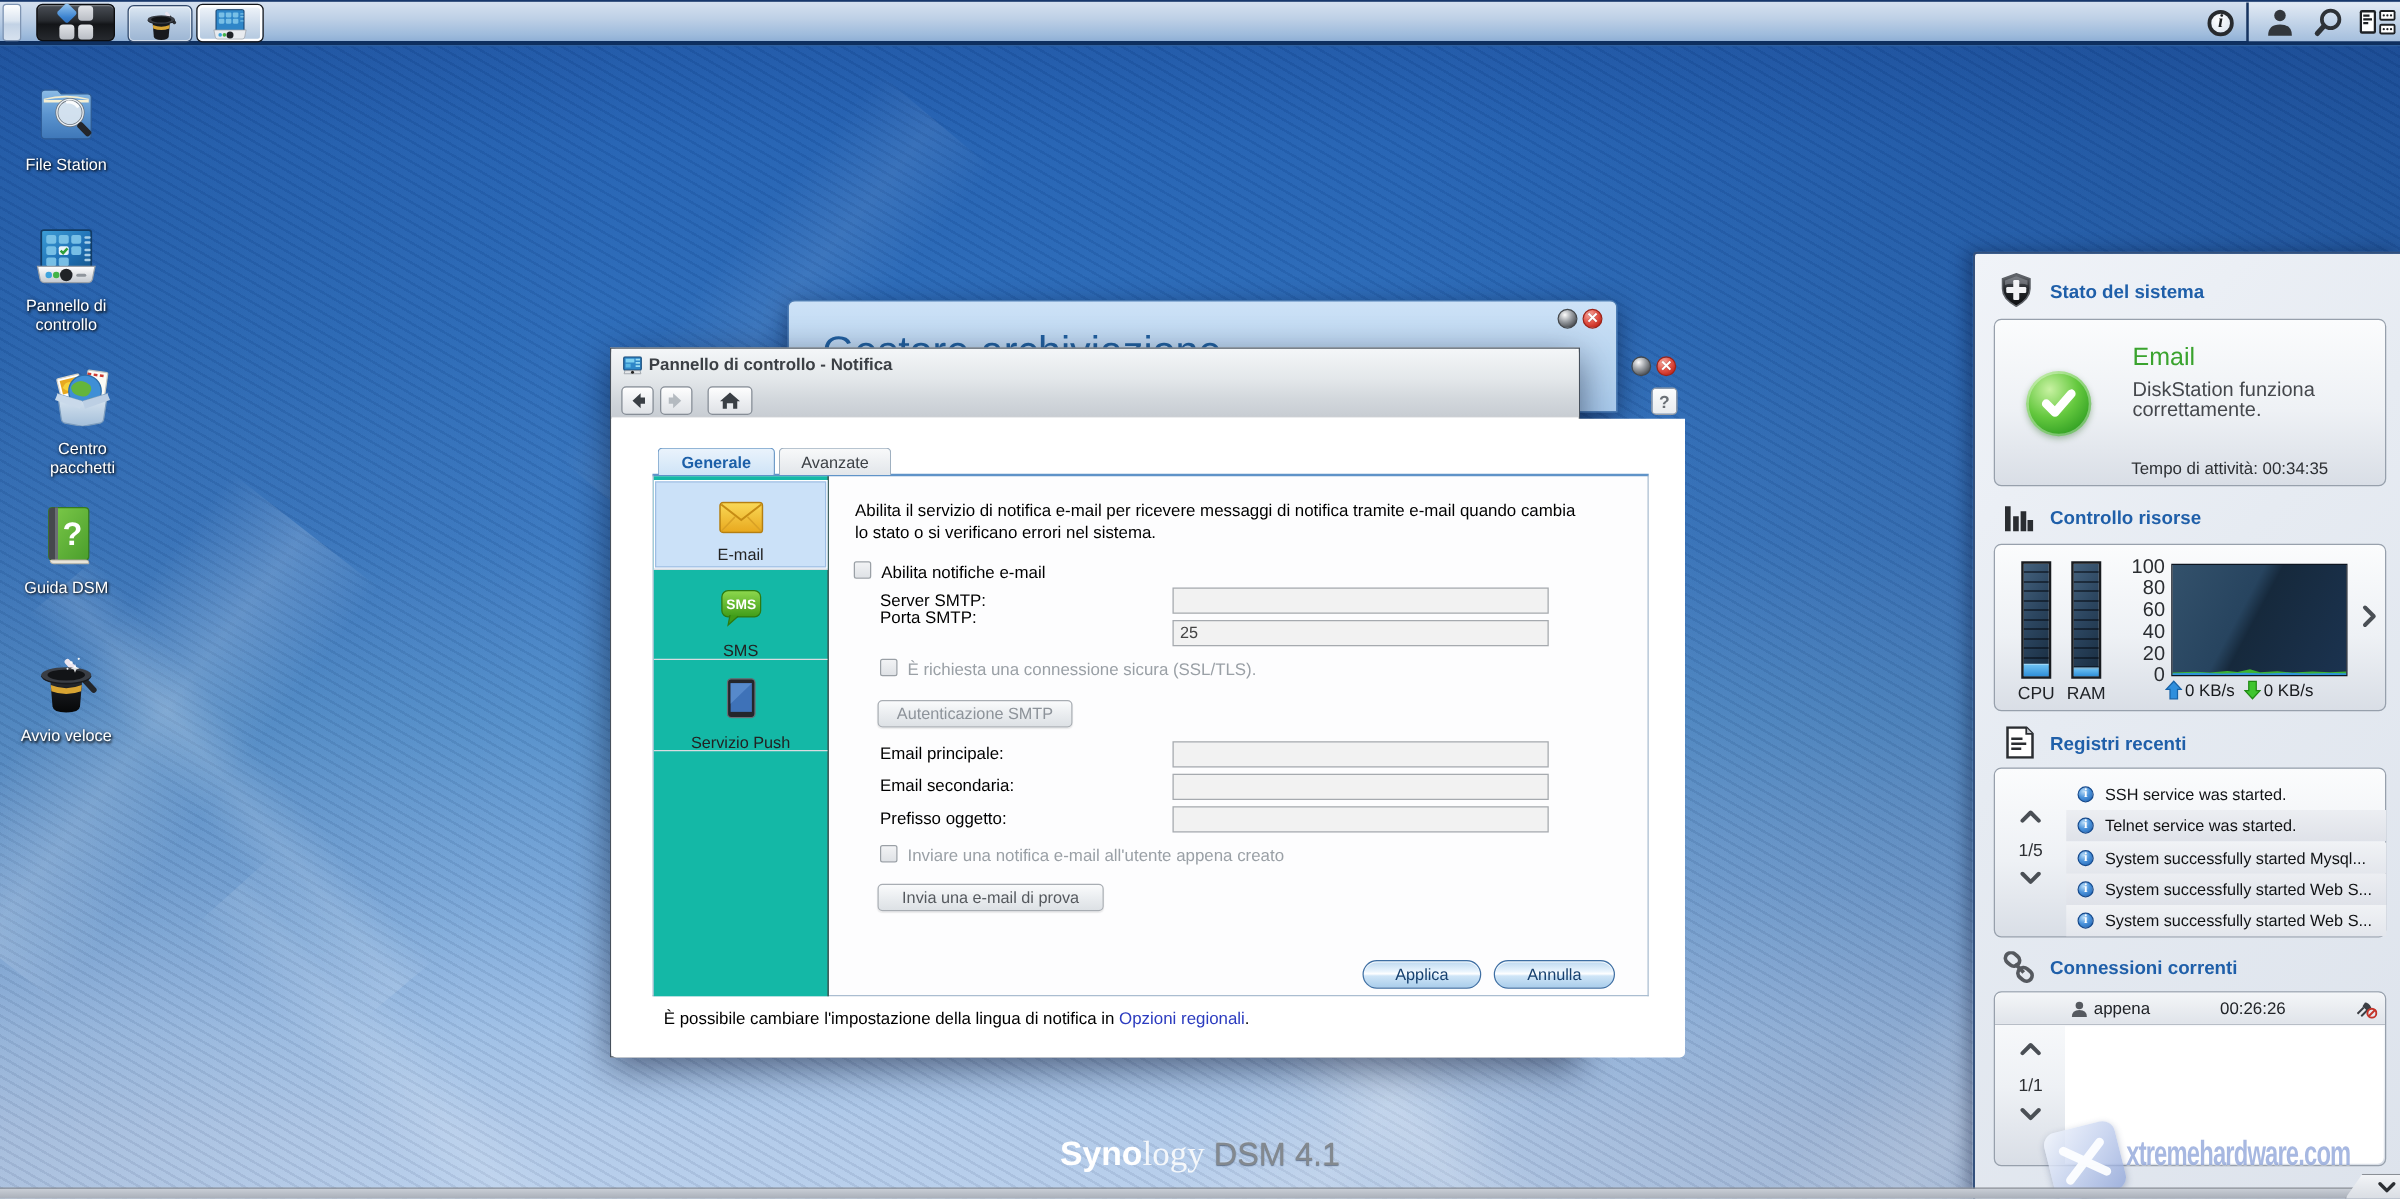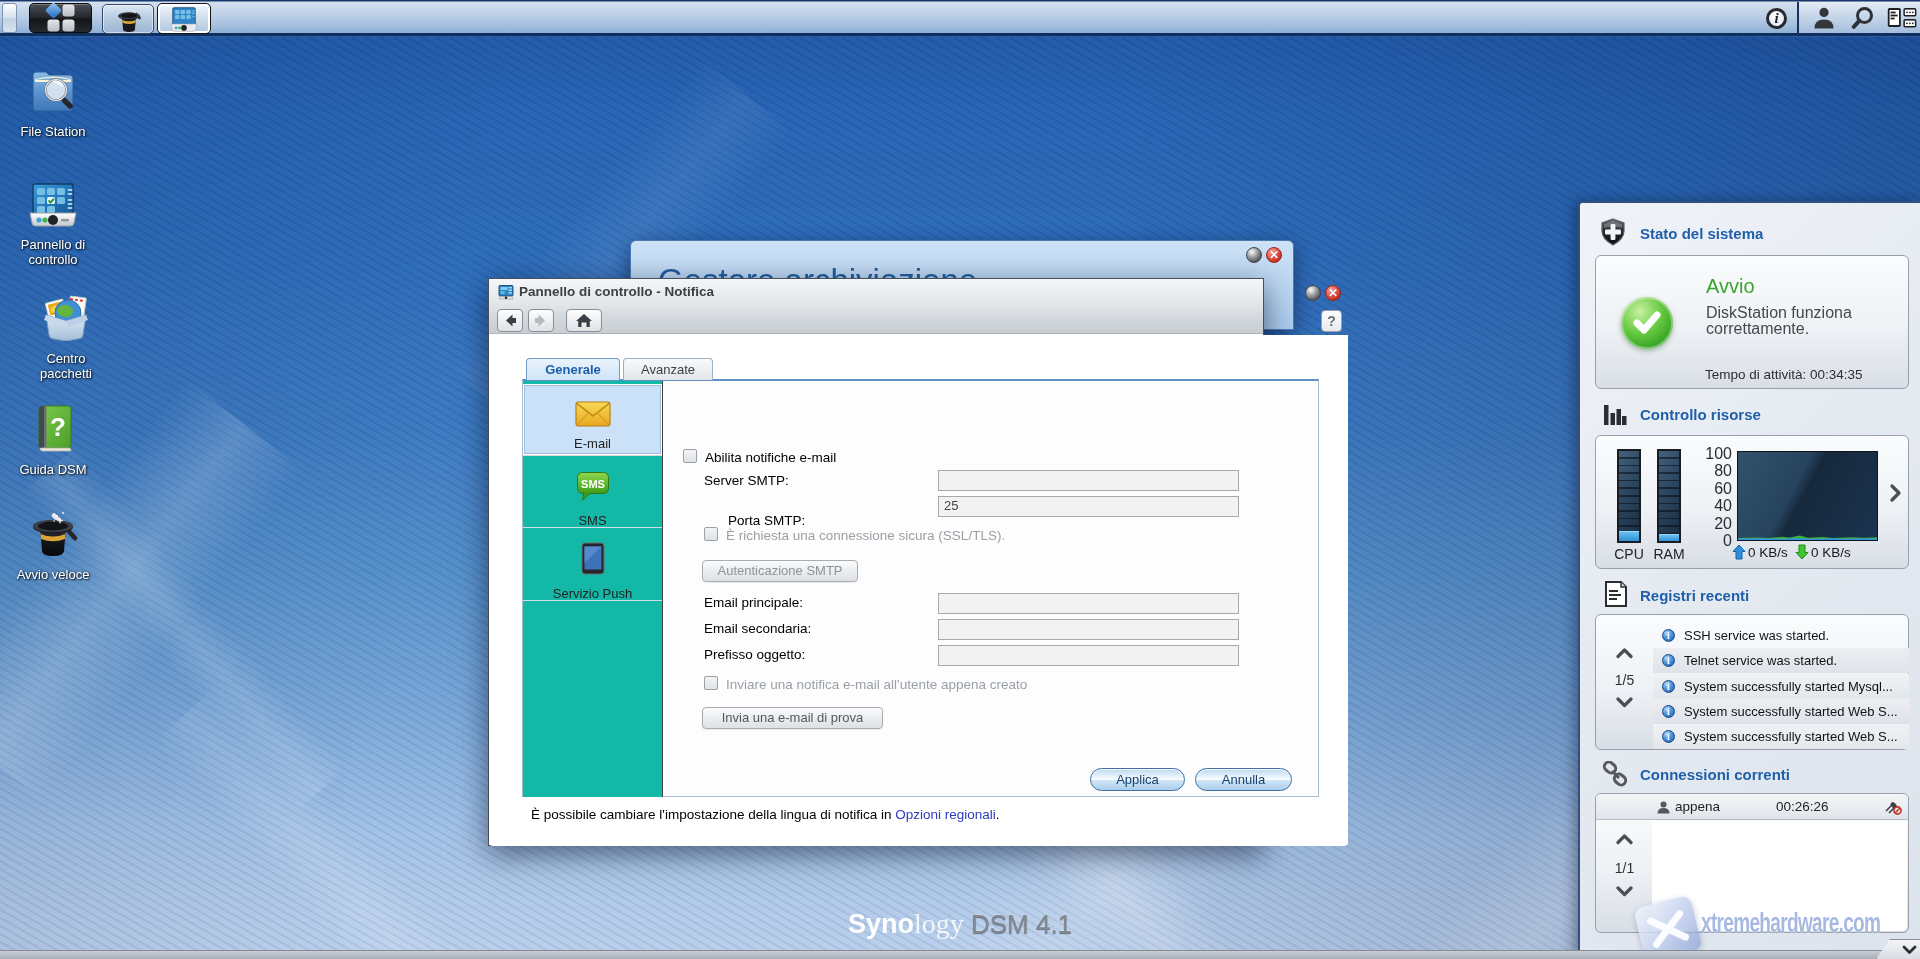--- a/index.html
+++ b/index.html
@@ -286,21 +286,21 @@
       </defs>
       <path d="M10 4 q0 -3 3 -3 h26 q3 0 3 3 v36 q0 3 -3 3 h-26 q-3 0 -3 -3 Z" fill="url(#bookg)" stroke="#357b1e" stroke-width="1"></path>
       <path d="M10 4 q0 -3 3 -3 h4 v42 h-4 q-3 0 -3 -3 Z" fill="#46484d"></path>
       <rect x="15" y="1" width="2.4" height="42" fill="#6b6e74"></rect>
       <path d="M12 43 h28 q2 0 2 2 l0 1 h-28 q-3 0 -3 -3" fill="#e8e5da" stroke="#b9b4a4" stroke-width="0.8"></path>
       <text x="29" y="31" text-anchor="middle" font-family="Liberation Sans" font-size="26" font-weight="bold" fill="#ffffff">?</text>
     </svg>
     <div class="lbl" style="margin-top:8px;">Guida DSM</div>
   </div>
 
-  <div class="dicon" style="left:0px;top:510px;">
+  <div class="dicon" style="left:0px;top:524px;">
     <svg width="52" height="48" viewBox="0 0 52 48">
       <defs>
         <linearGradient id="hatg" x1="0" y1="0" x2="0" y2="1">
           <stop offset="0" stop-color="#3c4046"></stop>
             <stop offset="0.45" stop-color="#17191d"></stop>
             <stop offset="1" stop-color="#060708"></stop>
         </linearGradient>
       </defs>
       <path d="M34 13 L48 28" stroke="#23262b" stroke-width="4.6" stroke-linecap="round"></path>
       <path d="M27 5.5 L35 14" stroke="#ece6f0" stroke-width="4.6" stroke-linecap="round"></path>
@@ -397,25 +397,26 @@
           <div class="lcell" style="top:148px;height:72px;">
             <svg style="margin:13px auto 0;" width="24" height="33" viewBox="0 0 24 33">
               <rect x="1" y="1" width="22" height="31" rx="3" fill="#24262b" stroke="#6a6e75" stroke-width="1"></rect>
               <rect x="3.5" y="4.5" width="17" height="23" fill="#3e72b8"></rect>
               <path d="M3.5 4.5 L20.5 4.5 L3.5 21 Z" fill="#5d8fd0" opacity="0.8"></path>
             </svg>
             <div style="margin-top:8px;">Servizio Push</div>
           </div>
         </div>
 
+        <div class="formlbl" style="left:161px;top:20px;width:612px;line-height:16.5px;">Abilita il servizio di notifica e-mail per ricevere messaggi di notifica tramite e-mail quando cambia<br>lo stato o si verificano errori nel sistema.</div>
         <div class="cbox" style="left:160px;top:68px;"></div>
         <div class="formlbl" style="left:182px;top:69px;">Abilita notifiche e-mail</div>
         <div class="formlbl" style="left:181px;top:92px;">Server SMTP:</div>
         <div class="finput" style="left:415px;top:89px;"></div>
-        <div class="formlbl" style="left:181px;top:132px;margin-left:24px;">Porta SMTP:</div>
+        <div class="formlbl" style="left:181px;top:105px;">Porta SMTP:</div>
         <div class="finput" style="left:415px;top:115px;">25</div>
         <div class="cbox" style="left:181px;top:146px;"></div>
         <div class="formlbl fgray" style="left:203px;top:147px;">È richiesta una connessione sicura (SSL/TLS).</div>
         <div class="gbtn" style="left:179px;top:179px;width:156px;line-height:20px;color:#8d939a;">Autenticazione SMTP</div>
         <div class="formlbl" style="left:181px;top:214px;">Email principale:</div>
         <div class="finput" style="left:415px;top:212px;"></div>
         <div class="formlbl" style="left:181px;top:240px;">Email secondaria:</div>
         <div class="finput" style="left:415px;top:238px;"></div>
         <div class="formlbl" style="left:181px;top:266px;">Prefisso oggetto:</div>
         <div class="finput" style="left:415px;top:264px;"></div>
@@ -444,21 +445,21 @@
       <rect x="10.6" y="6" width="4.8" height="16" rx="1" fill="#f2f3f5"></rect>
       <rect x="5" y="11.6" width="16" height="4.8" rx="1" fill="#f2f3f5"></rect>
     </svg>
     <div class="phead" style="top:22px;">Stato del sistema</div>
     <div class="pbox" style="top:52px;height:134px;">
       <div style="position:absolute;left:25px;top:41px;width:52px;height:52px;border-radius:50%;background:radial-gradient(circle at 36% 28%, #c8f2a2 0%, #64c83e 45%, #2f9e22 80%, #238515 100%);box-shadow:0 2px 5px rgba(30,90,20,0.35), inset 0 0 0 2px rgba(255,255,255,0.35);">
         <svg style="position:absolute;left:10px;top:12px;" width="32" height="28" viewBox="0 0 32 28">
             <path d="M6 14 L13 21 L26 6" stroke="#ffffff" stroke-width="7" fill="none" stroke-linecap="round" stroke-linejoin="round"></path>
           </svg>
       </div>
-      <div style="position:absolute;left:110px;top:19px;font-size:20px;color:#3aa32e;">Avvio</div>
+      <div style="position:absolute;left:110px;top:19px;font-size:20px;color:#3aa32e;">Email</div>
       <div style="position:absolute;left:110px;top:49px;font-size:16px;color:#45484d;line-height:16px;">DiskStation funziona<br>correttamente.</div>
       <div style="position:absolute;left:109px;top:111px;font-size:13.5px;color:#2c2f33;">Tempo di attività: 00:34:35</div>
     </div>
 
     <svg style="position:absolute;left:23px;top:201px;" width="24" height="22" viewBox="0 0 24 22">
       <rect x="1" y="1" width="4.5" height="20" fill="#2a2d31"></rect>
       <rect x="7.5" y="9" width="4.5" height="12" fill="#2a2d31"></rect>
       <rect x="13.5" y="5" width="4.5" height="16" fill="#2a2d31"></rect>
       <rect x="19" y="12" width="4.5" height="9" fill="#2a2d31"></rect>
     </svg>

